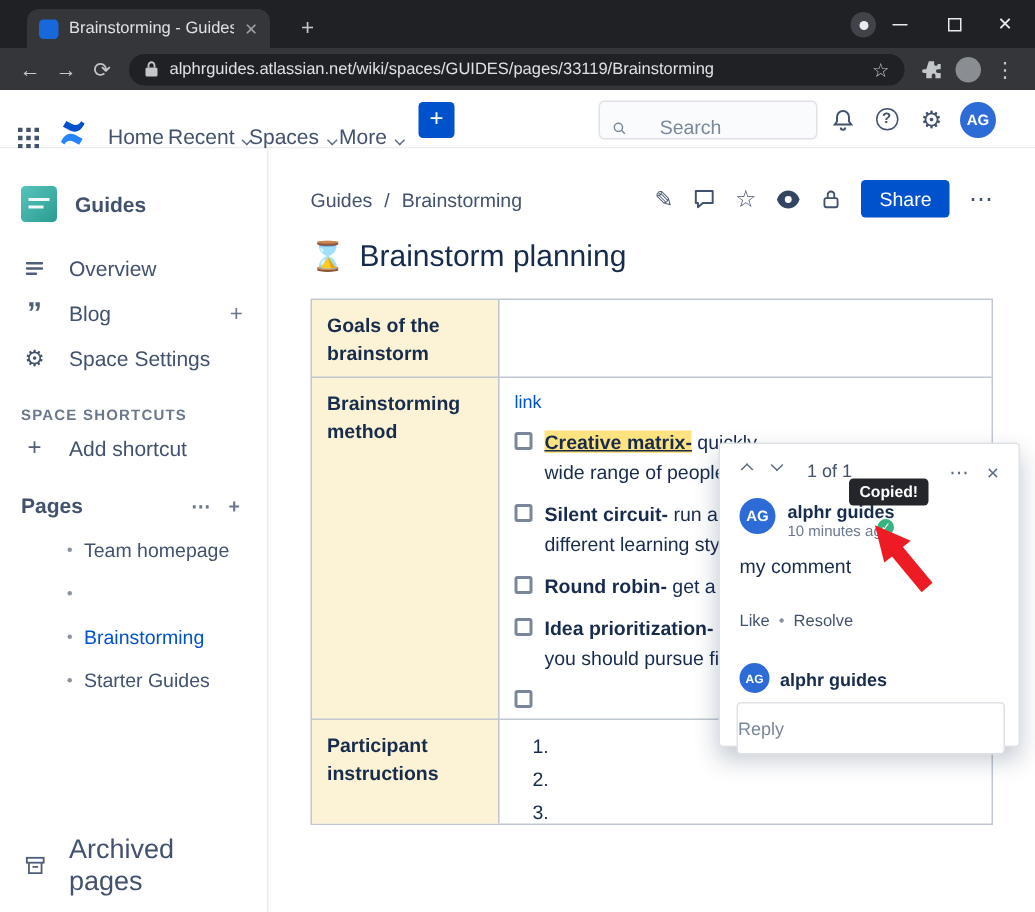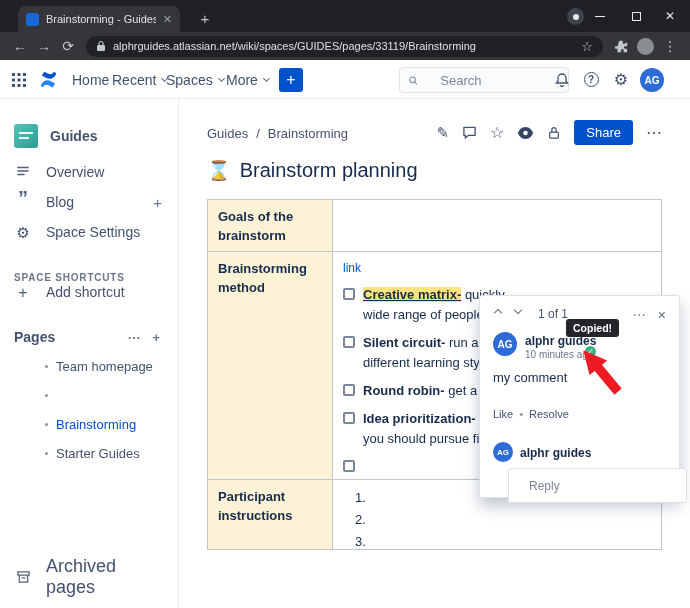--- a/index.html
+++ b/index.html
@@ -22,40 +22,40 @@
 
   .addrbar{position:absolute;left:0;right:0;top:32px;height:28px;background:#35363a;display:flex;align-items:center;padding:0 8px;}
   .nav-ic{width:24px;height:24px;display:flex;align-items:center;justify-content:center;color:#c3c7cb;font-size:14px;flex:none;}
   .addr-field{flex:1;height:21px;background:#202124;border-radius:11px;display:flex;align-items:center;gap:7px;padding:0 10px;margin:0 6px;min-width:0;}
   .url{font-size:11px;color:#dfe1e5;white-space:nowrap;overflow:hidden;flex:1;}
   .addr-star{color:#c3c7cb;font-size:13px;flex:none;}
   .profile-circle{width:17px;height:17px;border-radius:50%;background:#8a8d92;flex:none;margin:0 4px;}
 
   
   .conf-header{position:absolute;left:0;right:0;top:60px;height:39px;background:#fff;border-bottom:1px solid #EBECF0;}
-  .ch-abs{position:absolute;top:0;height:39px;display:flex;align-items:center;}
+  .ch-abs{position:absolute;top:0;height:39px;display:flex;align-items:flex-end;}
   .nav-label{color:#42526E;font-size:14px;}
   .chev{width:5px;height:5px;border-right:1.5px solid #5E6C84;border-bottom:1.5px solid #5E6C84;transform:rotate(45deg);display:inline-block;margin-left:6px;margin-bottom:3px;}
   .create{position:absolute;left:279px;top:8px;width:24px;height:24px;background:#0052CC;color:#fff;border:none;border-radius:3px;font-size:16px;display:flex;align-items:center;justify-content:center;}
-  .search{position:absolute;left:399px;top:7px;width:170px;height:26px;border:1px solid #DFE1E6;background:#FAFBFC;border-radius:4px;display:flex;align-items:center;gap:22px;padding:0 8px;}
+  .search{position:absolute;left:399px;top:7px;width:146px;height:26px;border:1px solid #DFE1E6;background:#FAFBFC;border-radius:4px;display:flex;align-items:flex-end;gap:22px;padding:0 8px;}
   .search input{border:none;outline:none;background:transparent;font-size:13px;color:#172B4D;width:100%;font-family:inherit;}
   .search input::placeholder{color:#7A869A;}
   .hd-ic{position:absolute;top:0;height:39px;width:24px;display:flex;align-items:center;justify-content:center;color:#42526E;}
   .help-circle{width:15px;height:15px;border:1.6px solid #42526E;border-radius:50%;font-size:10px;font-weight:700;display:flex;align-items:center;justify-content:center;color:#42526E;}
   .gear-glyph{font-size:16px;color:#42526E;}
   .avatar{position:absolute;right:26px;top:8px;width:24px;height:24px;border-radius:50%;background:#2D6BD6;color:#fff;font-size:10px;font-weight:700;display:flex;align-items:center;justify-content:center;}
 
   
   .sidebar{position:absolute;left:0;top:99px;width:179px;bottom:0;background:#fff;border-right:1px solid #EBECF0;}
   .space-head{display:flex;align-items:center;gap:12px;padding:25px 14px 16px;}
   .space-icon{width:24px;height:24px;border-radius:3px;background:linear-gradient(135deg,#57C4BB,#2B9C92);position:relative;flex:none;}
   .space-icon::before{content:"";position:absolute;left:5px;top:8px;width:14px;height:2px;background:rgba(255,255,255,.92);}
   .space-icon::after{content:"";position:absolute;left:5px;top:13px;width:10px;height:2px;background:rgba(255,255,255,.92);}
   .space-name{font-size:14px;font-weight:700;color:#42526E;}
-  .side-row{height:30px;display:flex;align-items:flex-start;gap:14px;padding:0 16px 0 14px;color:#42526E;font-size:14px;}
+  .side-row{height:30px;display:flex;align-items:center;gap:14px;padding:0 16px 0 14px;color:#42526E;font-size:14px;}
   .side-ic{width:18px;display:flex;align-items:center;justify-content:center;flex:none;color:#505F79;}
   .quote-glyph{font-size:20px;font-weight:700;line-height:8px;color:#505F79;}
   .row-plus{margin-left:auto;color:#6B778C;font-size:15px;}
   .shortcuts{margin:16px 14px 0;font-size:10px;font-weight:700;letter-spacing:.8px;color:#6B778C;height:14px;display:flex;align-items:center;}
   .plus-ic{font-size:16px;color:#505F79;}
   .pages-row{margin-top:8px;height:30px;display:flex;align-items:center;padding:0 18px 0 14px;font-size:14px;font-weight:600;color:#42526E;}
   .pages-icons{margin-left:auto;display:flex;gap:12px;color:#6B778C;font-size:13px;}
   .tree-item{height:29px;display:flex;align-items:center;gap:8px;padding-left:45px;font-size:13px;color:#42526E;}
   .tree-dot{width:3px;height:3px;border-radius:50%;background:#8993A4;flex:none;}
   .tree-item.selected{color:#0052CC;font-weight:500;}
@@ -94,21 +94,21 @@
   .cp-avatar{position:absolute;left:13px;top:36px;width:24px;height:24px;border-radius:50%;background:#2D6BD6;color:#fff;font-size:10px;font-weight:700;display:flex;align-items:center;justify-content:center;}
   .cp-name{position:absolute;left:45px;top:38px;font-size:12px;font-weight:600;color:#172B4D;}
   .cp-time{position:absolute;left:45px;top:53px;font-size:10px;color:#6B778C;}
   .cp-check{position:absolute;left:105px;top:50px;width:11px;height:11px;border-radius:50%;background:#36B37E;color:#fff;font-size:8px;display:flex;align-items:center;justify-content:center;z-index:2;}
   .cp-tooltip{position:absolute;left:86px;top:23px;background:#24262B;color:#fff;font-size:10.5px;padding:3px 7px;border-radius:3px;z-index:3;white-space:nowrap;font-weight:bold;}
   .cp-body{position:absolute;left:13px;top:74px;font-size:13px;color:#172B4D;}
   .cp-actions{position:absolute;left:13px;top:112px;display:flex;align-items:center;gap:6px;font-size:11px;color:#42526E;}
   .cp-sep{color:#8993A4;}
   .cp-reply-avatar{position:absolute;left:13px;top:146px;width:20px;height:20px;border-radius:50%;background:#2D6BD6;color:#fff;font-size:8px;font-weight:700;display:flex;align-items:center;justify-content:center;}
   .cp-reply-name{position:absolute;left:40px;top:150px;font-size:12px;font-weight:600;color:#172B4D;}
-  .cp-reply{position:absolute;left:11px;top:172px;width:179px;height:35px;border:1px solid #DFE1E6;border-radius:3px;font-size:12px;padding:0 20px;font-family:inherit;color:#172B4D;outline:none;margin-left:17px;}
+  .cp-reply{position:absolute;left:11px;top:172px;width:179px;height:35px;border:1px solid #DFE1E6;border-radius:3px;font-size:12px;padding:0 0;font-family:inherit;color:#172B4D;outline:none;}
   .cp-reply::placeholder{color:#7A869A;}
 
   .red-arrow{position:absolute;left:578px;top:346px;z-index:30;}
 </style>
 </head>
 <body>
 
 <div class="titlebar">
   <div class="tab">
     <span class="favicon"></span>

